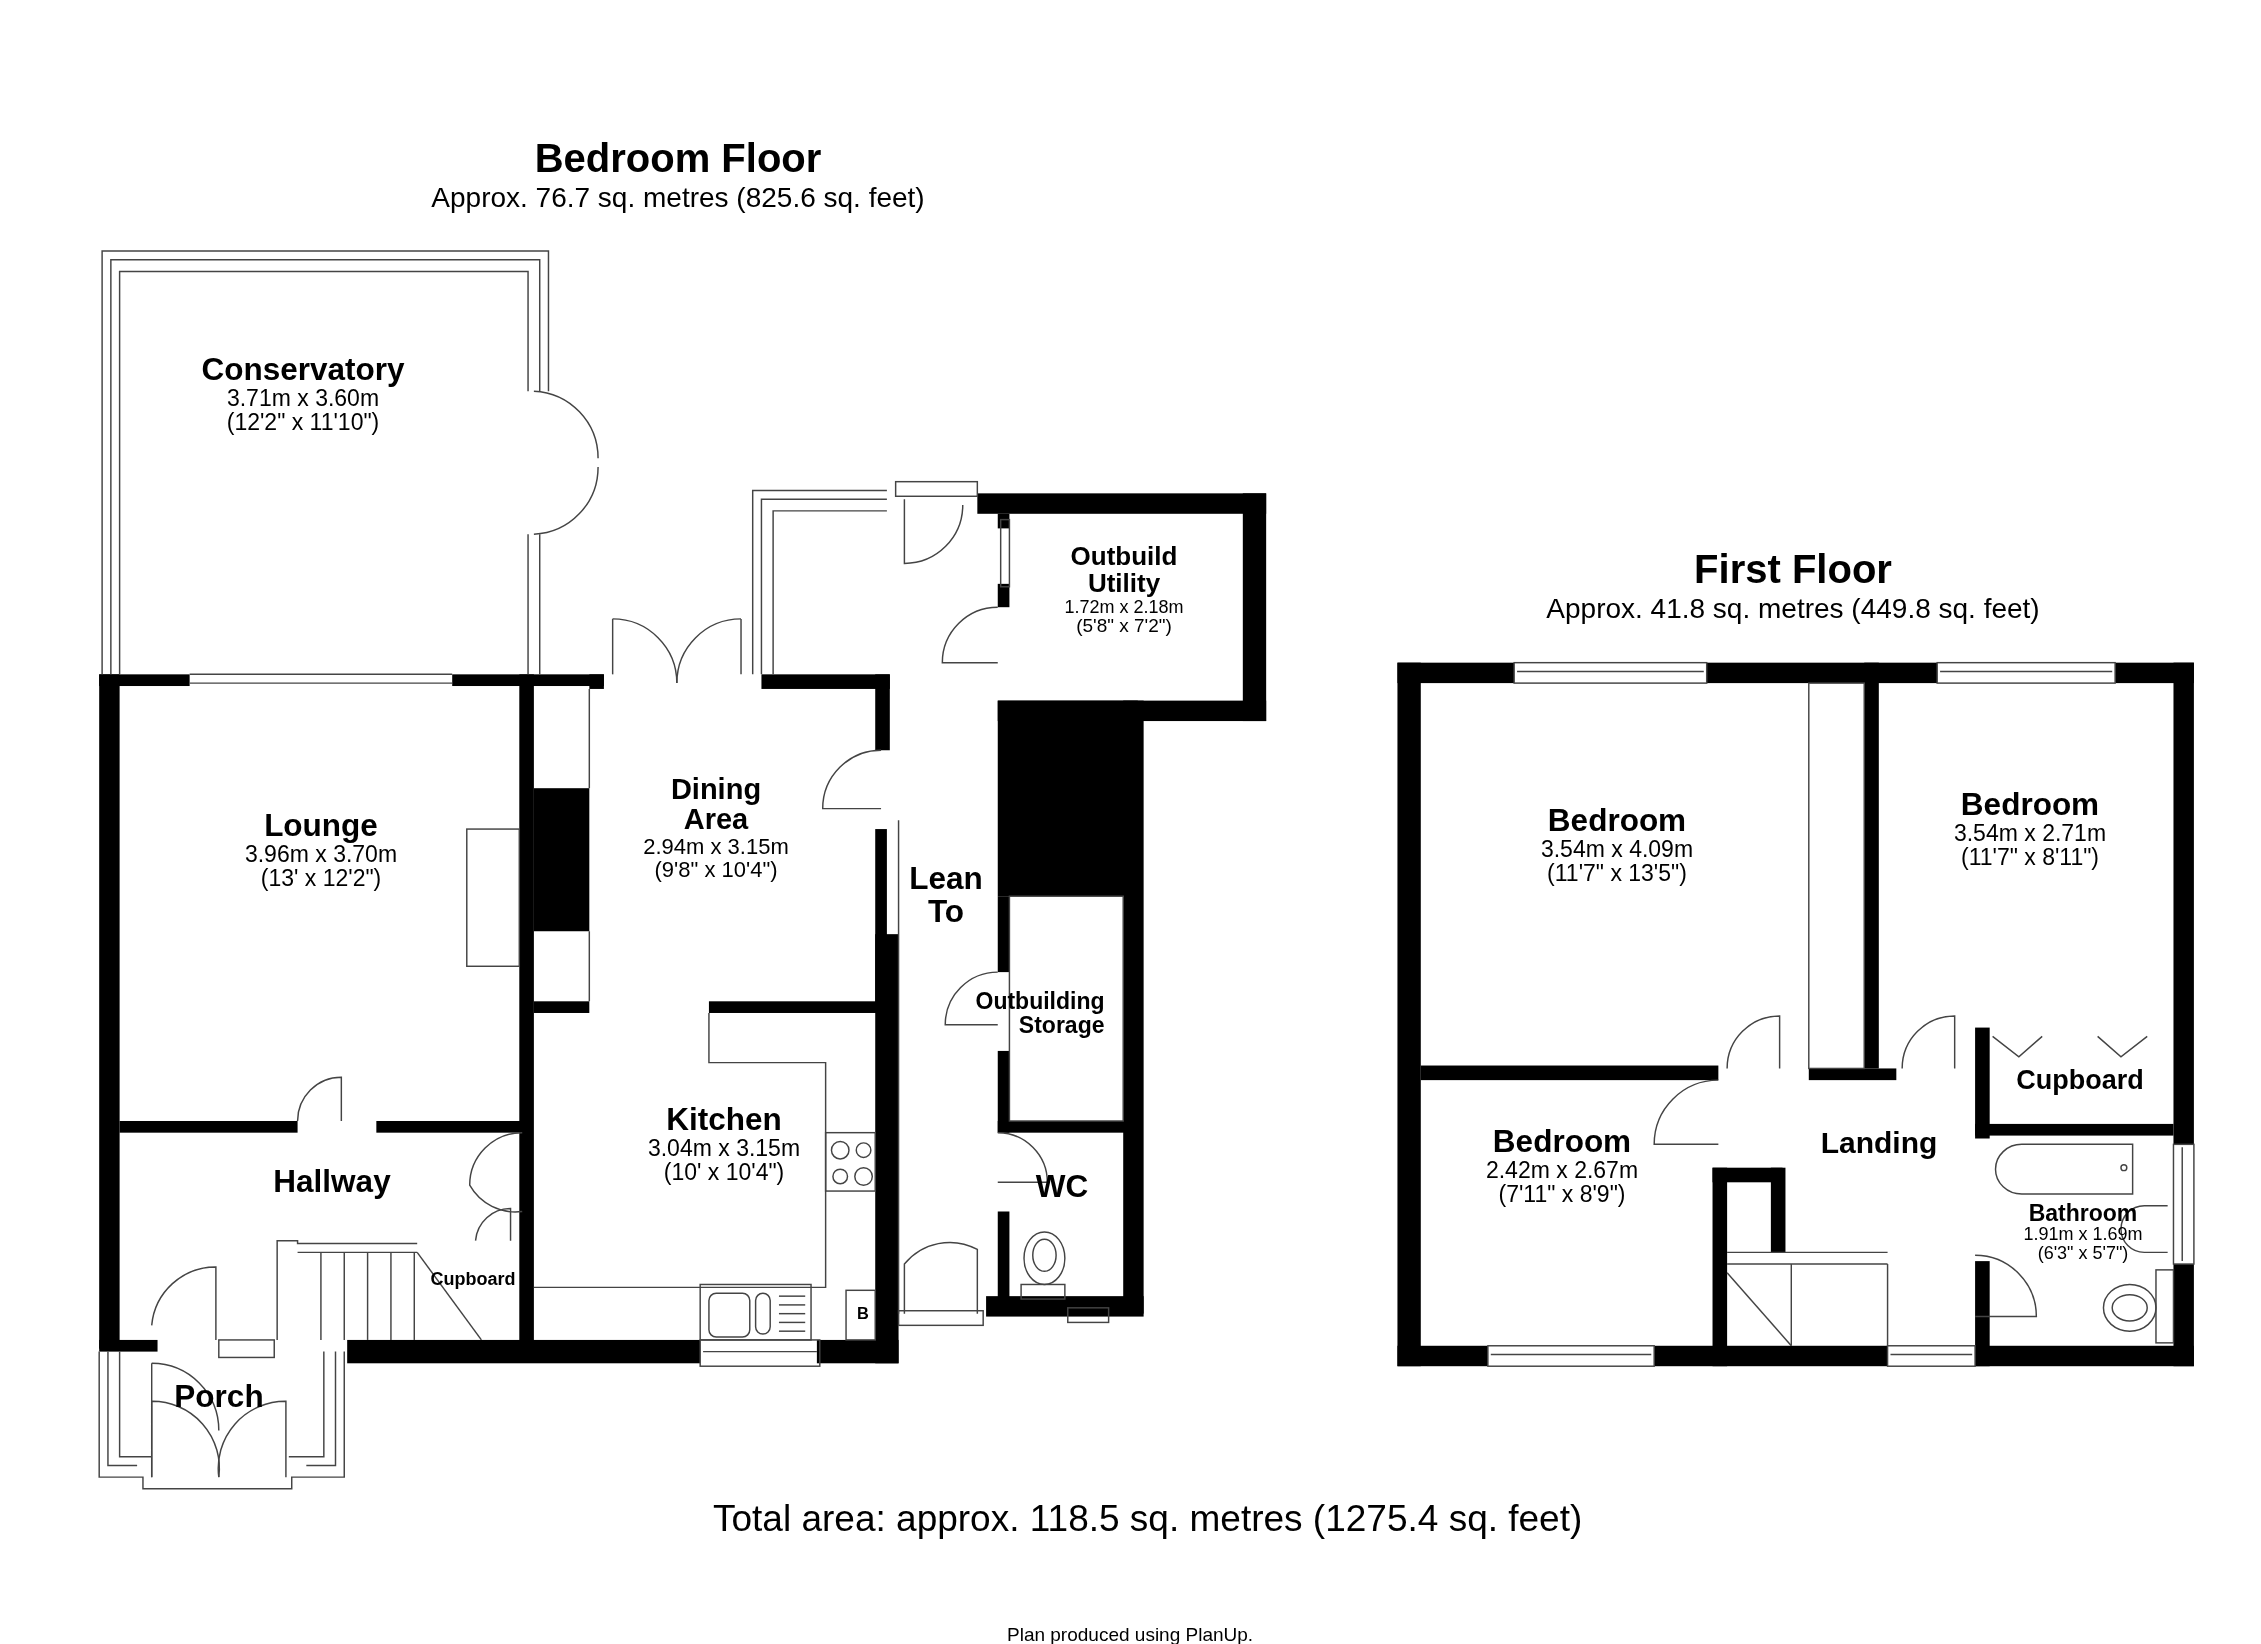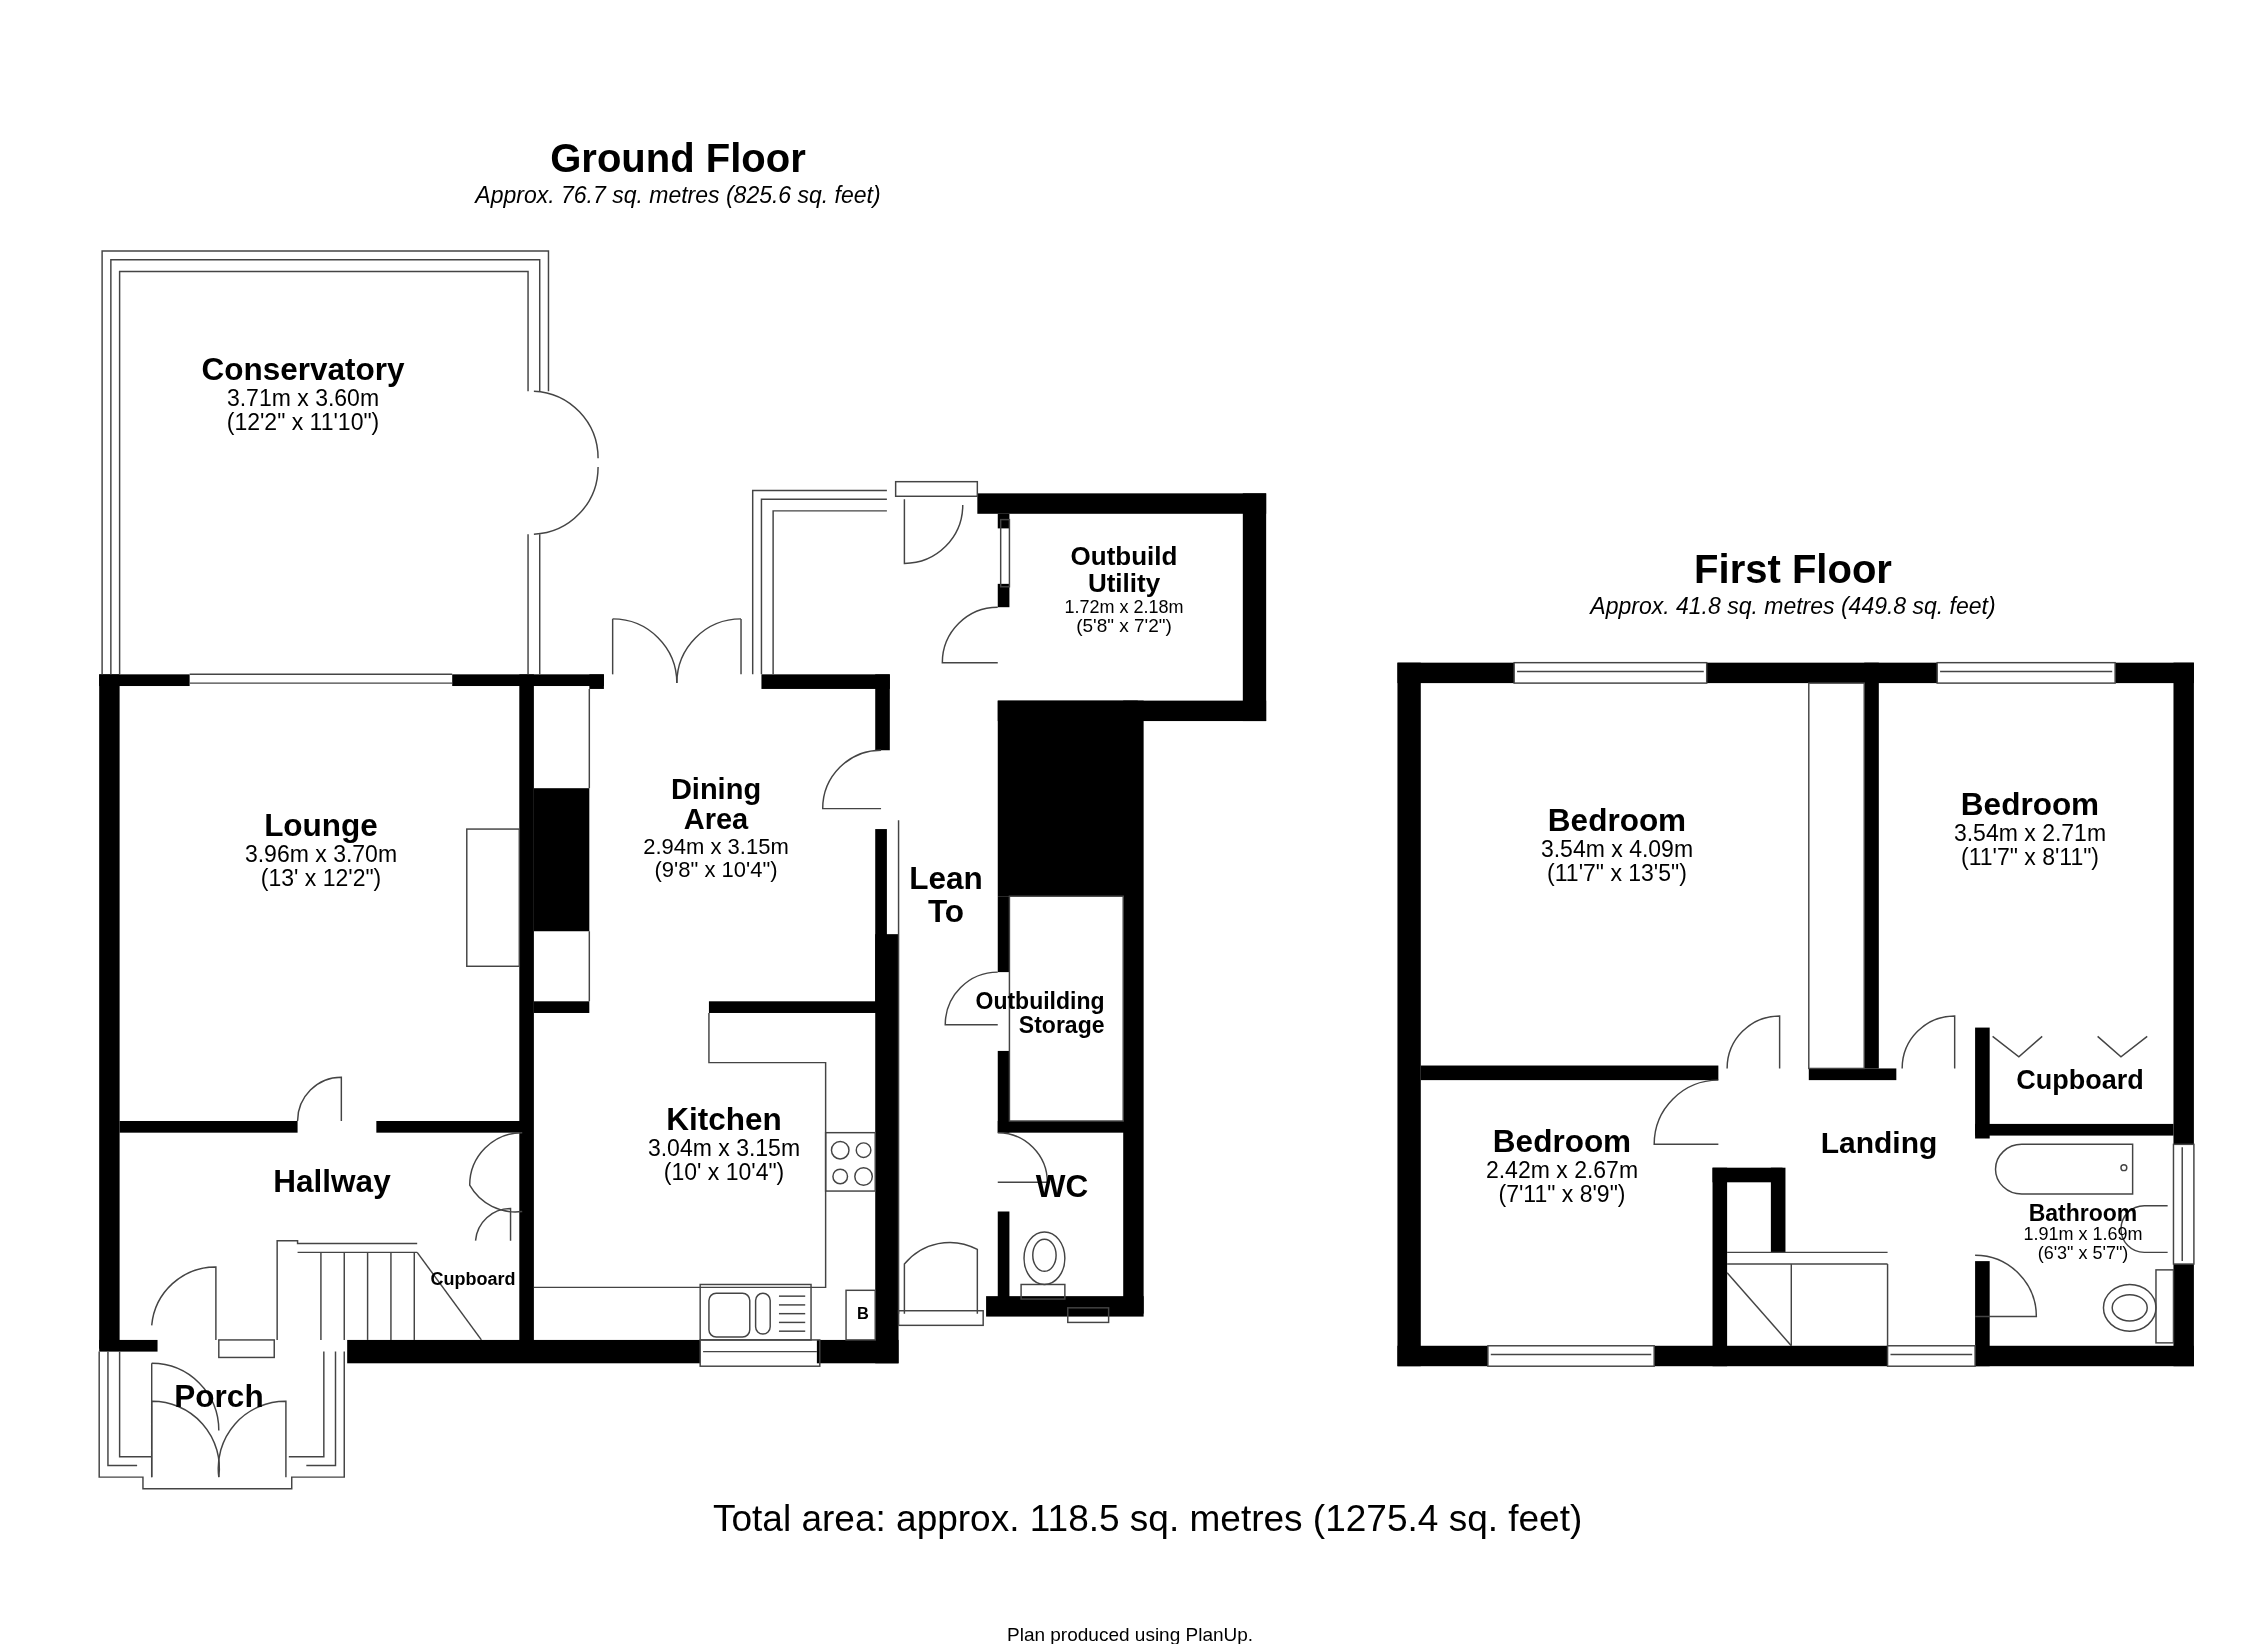--- a/index.html
+++ b/index.html
@@ -3,21 +3,21 @@
 <meta charset="utf-8">
 <style>
   html,body{margin:0;padding:0;background:#fff;}
   body{width:2261px;height:1645px;position:relative;overflow:hidden;font-family:"Liberation Sans",sans-serif;color:#000;}
   #plan{position:absolute;left:0;top:0;width:2261px;height:1645px;}
   .lbl{position:absolute;text-align:center;transform:translate(-50%,0);white-space:nowrap;line-height:1.05;}
   .lbl .n{font-weight:bold;display:block;}
   .lbl .d{display:block;}
   .floor-title{position:absolute;text-align:center;transform:translateX(-50%);white-space:nowrap;}
   .floor-title .t{font-weight:bold;font-size:40px;display:block;}
-  .floor-title .a{font-size:23px;display:block;margin-top:1.4px;font-style:italic;}
+  .floor-title .a{font-size:28px;display:block;margin-top:1.4px;}
   .total{position:absolute;left:713px;top:1498px;font-size:37px;white-space:nowrap;}
   .credit{position:absolute;left:1007px;top:1624px;font-size:19px;white-space:nowrap;}
 </style>
 </head>
 <body>
 
 <svg id="plan" viewBox="0 0 1550 1127" preserveAspectRatio="none">
   <g fill="#000" stroke="none">
 
     <rect x="68" y="462" width="14" height="462"></rect>
@@ -195,21 +195,21 @@
 
     <path d="M1486,826 L1470,826 A16,16 0 0 0 1470,858 L1486,858"></path>
 
     <rect x="1478" y="870" width="12" height="50"></rect>
     <ellipse cx="1460" cy="896" rx="18" ry="16"></ellipse>
     <ellipse cx="1460" cy="896" rx="12" ry="9"></ellipse>
   </g>
 </svg>
 
 <div class="floor-title" style="left:678px;top:136px;">
-  <span class="t">Ground Floor</span>
+  <span class="t">Bedroom Floor</span>
   <span class="a">Approx. 76.7 sq. metres (825.6 sq. feet)</span>
 </div>
 <div class="floor-title" style="left:1793px;top:547px;">
   <span class="t">First Floor</span>
   <span class="a">Approx. 41.8 sq. metres (449.8 sq. feet)</span>
 </div>
 
 <div class="lbl" style="left:303px;top:353px;">
   <span class="n" style="font-size:31.5px;">Conservatory</span>
   <span class="d" style="font-size:23px;">3.71m x 3.60m</span>

